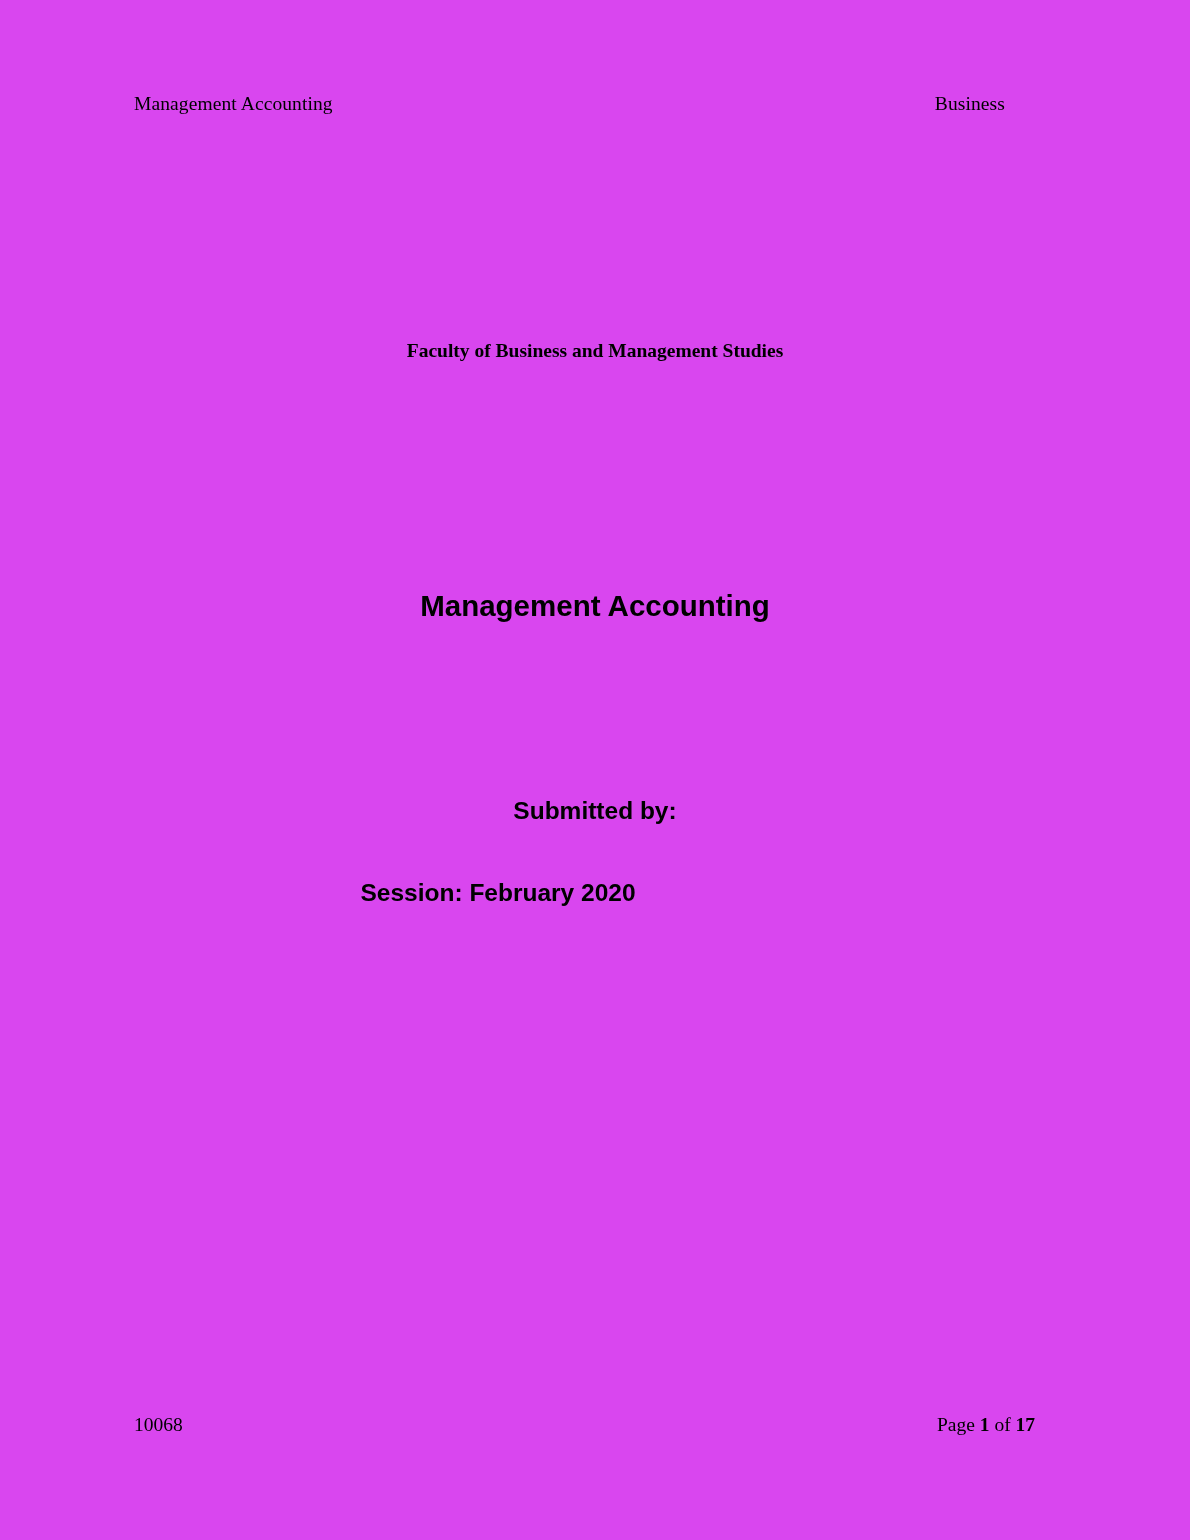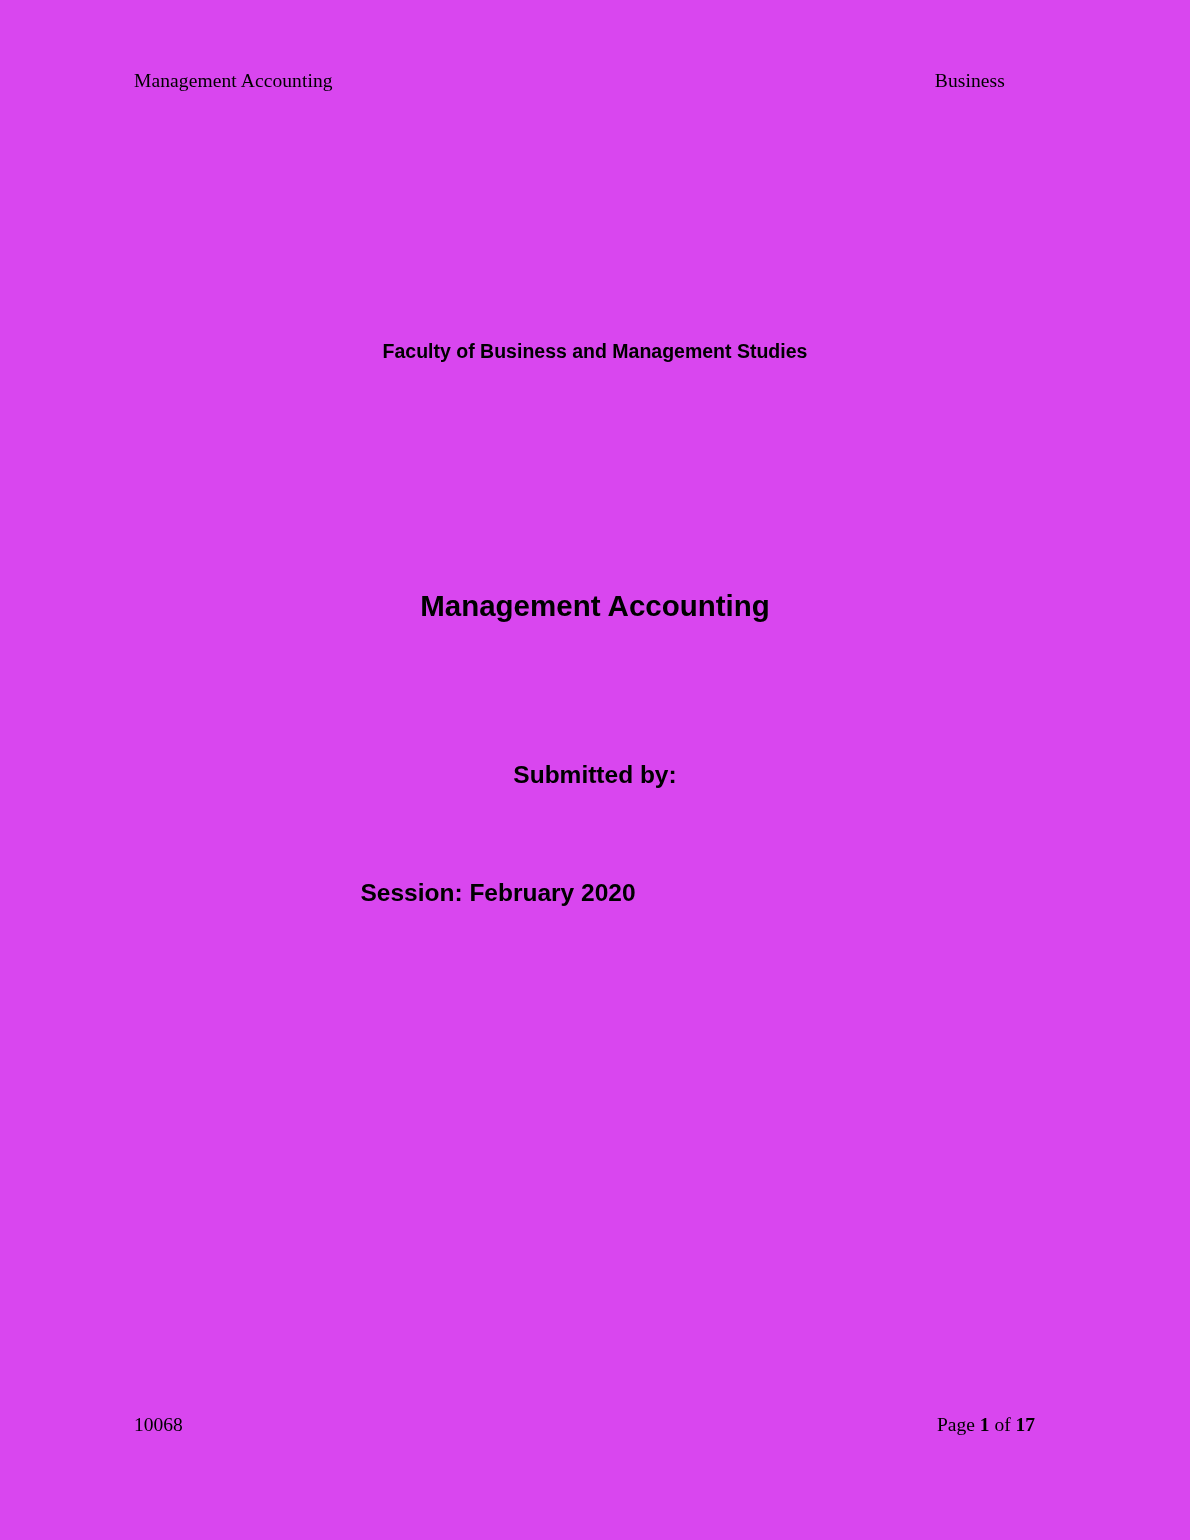--- a/index.html
+++ b/index.html
@@ -33,29 +33,29 @@
     display: flex;
     justify-content: space-between;
     align-items: baseline;
     font-family: "Liberation Serif", "DejaVu Serif", serif;
     font-size: 19.5px;
     line-height: 26px;
     letter-spacing: 0.1px;
     white-space: nowrap;
   }
   .header-left  { text-align: left; }
-  .header-right { text-align: right; }
+  .header-right { text-align: right; margin-top: 23px; }
 
   .faculty-line {
     position: absolute;
     top: 338px;
     left: 0;
     width: 1190px;
     text-align: center;
-    font-family: Liberation Sans, sans-serif;
+    font-family: Liberation Serif, serif;
     font-weight: bold;
     font-size: 19.5px;
     line-height: 26px;
     letter-spacing: 0px;
   }
 
   .doc-title {
     position: absolute;
     top: 586px;
     left: 0;
@@ -63,21 +63,21 @@
     text-align: center;
     font-family: "Liberation Sans", "DejaVu Sans", sans-serif;
     font-weight: bold;
     font-size: 29.5px;
     line-height: 40px;
     letter-spacing: 0px;
   }
 
   .submitted-by {
     position: absolute;
-    top: 758px;
+    top: 794px;
     left: 0;
     width: 1190px;
     text-align: center;
     font-family: "Liberation Sans", "DejaVu Sans", sans-serif;
     font-weight: bold;
     font-size: 24.5px;
     line-height: 34px;
   }
 
   .session-line {

